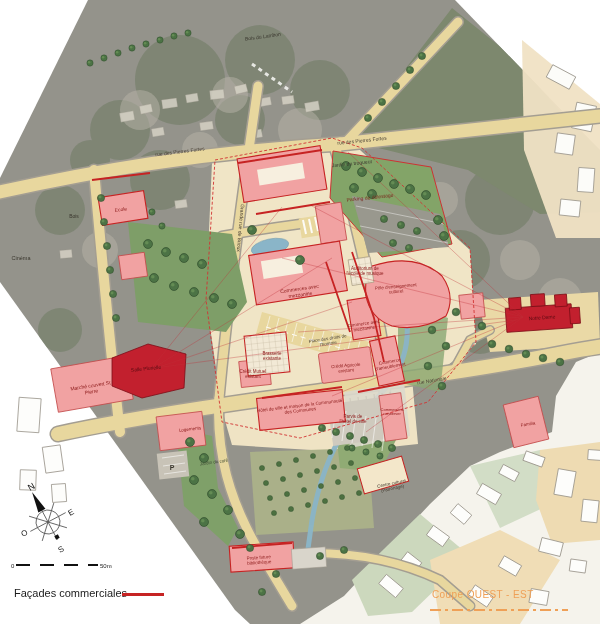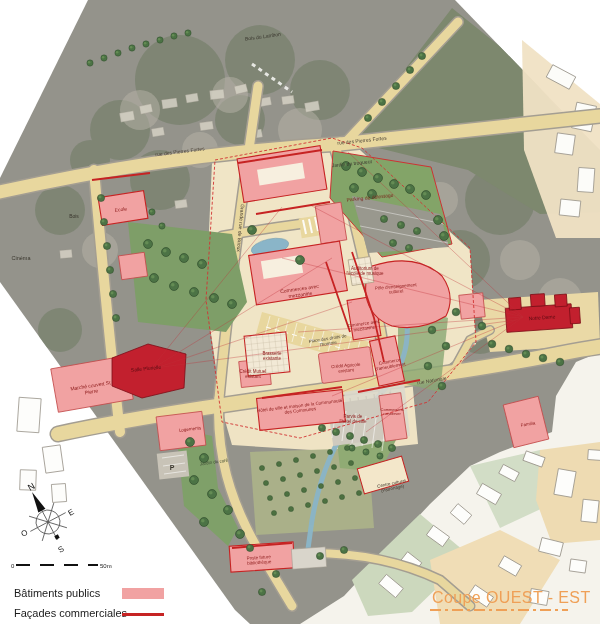--- a/index.html
+++ b/index.html
@@ -9,21 +9,21 @@
   .L{position:absolute;transform:translate(-50%,-50%) rotate(var(--r,-8deg));
      font-size:5px;color:#3b382f;text-align:center;line-height:1.12;white-space:nowrap;
      pointer-events:none}
   .W{white-space:normal}
   .Lr{color:#8c1a1a}
   .Ld{color:#5c0a12}
   .legend{position:absolute;left:14px;top:583px;font-size:11px;color:#1b1b1b}
   .lrow{position:relative;width:180px;height:20px;line-height:20px}
   .sw{position:absolute;left:108px;top:5px;width:42px;height:11px;background:#f1a2a2}
   .redline{position:absolute;left:108px;top:10px;width:42px;height:3px;background:#c62323}
-  .coupe{position:absolute;left:432px;top:589px;font-size:16px;color:#efa057;letter-spacing:.4px}
+  .coupe{position:absolute;left:432px;top:589px;font-size:10px;color:#efa057;letter-spacing:.4px}
 </style>
 </head>
 <body>
 
 <div id="stage">
 
 <svg id="scene" width="600" height="624" viewBox="0 0 600 624">
   <defs>
     <clipPath id="photoClip">
           <path d="M88,0 L455,0 L600,150 L600,624 L250,624 L235,610 L0,282 L0,178 Z"></path>
@@ -402,24 +402,20 @@
   <div class="L Lr" style="left:528px;top:424px;--r:-10deg;font-size:4.5px">Familia</div>
   <div class="L Lr" style="left:190px;top:429px;--r:-7deg;font-size:4.5px">Logements</div>
   <div class="L" style="left:214px;top:462px;font-size:4.5px;color:#3d4a33">Jardin du curé</div>
   <div class="L W" style="left:392px;top:486px;width:42px;--r:-12deg;font-size:4.5px;color:#4a4236">Centre culturel (Patronage)</div>
   <div class="L Lr W" style="left:259px;top:560px;width:40px;--r:-4deg;font-size:4.5px">Poste future bibliothèque</div>
   <div class="L" style="left:172px;top:468px;--r:0deg;font-size:7px;font-weight:bold">P</div>
 </div>
 
 <div class="legend">
   <div class="lrow">
-    <span>Bâtiments publics</span>
-    <span class="sw"></span>
-  </div>
-  <div class="lrow">
     <span>Façades commerciales</span>
     <span class="redline"></span>
   </div>
 </div>
 
 <div class="coupe">Coupe OUEST - EST</div>
 
 </div>
 
 </body></html>

